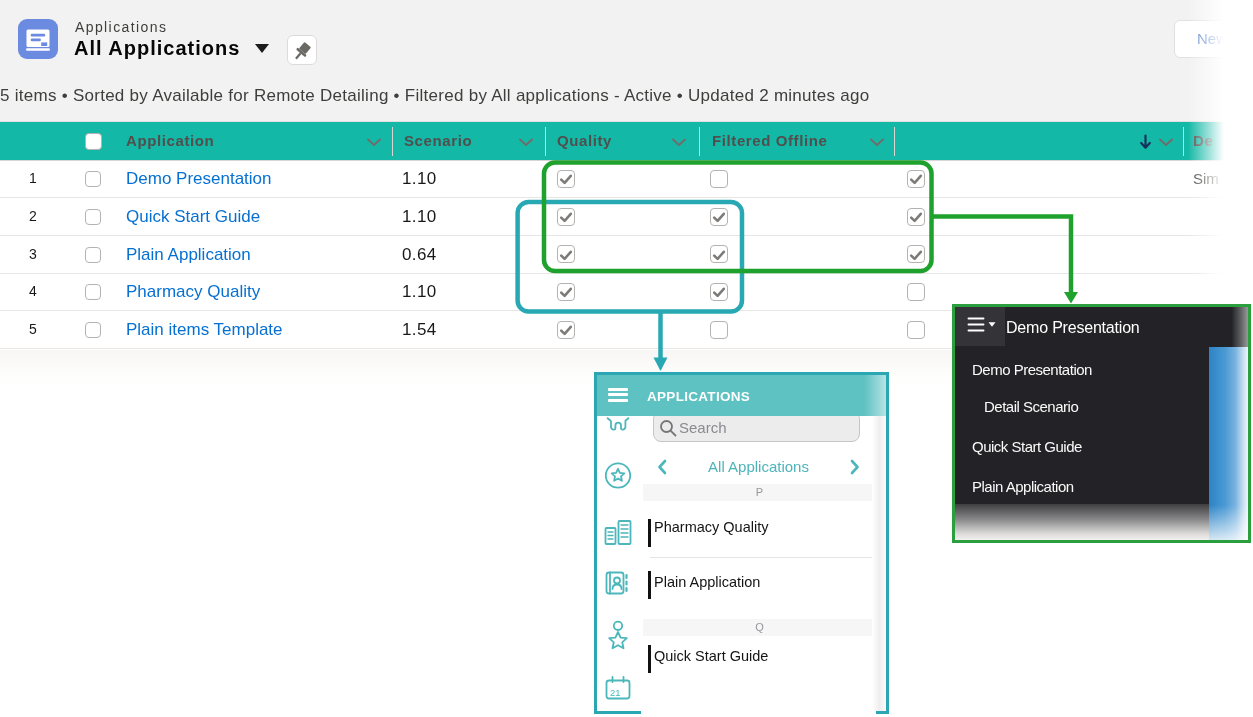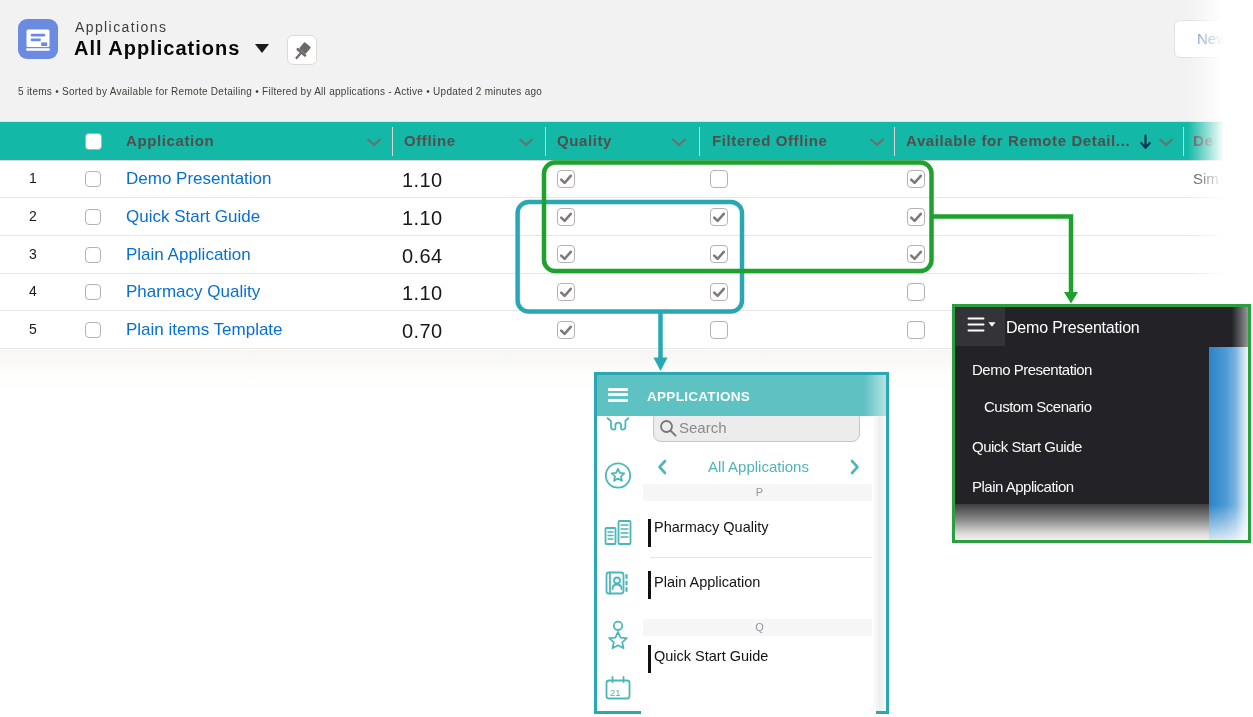--- a/index.html
+++ b/index.html
@@ -5,28 +5,28 @@
 *{margin:0;padding:0;box-sizing:border-box}
 html,body{width:1253px;height:717px;overflow:hidden;background:#fff;font-family:"Liberation Sans",sans-serif}
 .abs{position:absolute}
 #topbar{position:absolute;left:0;top:0;width:1253px;height:120.5px;background:#f3f2f2}
 #objicon{position:absolute;left:18px;top:19px;width:40px;height:40px;border-radius:9px;background:#6b8be0}
 #crumb{position:absolute;left:75px;top:18.5px;font-size:14px;letter-spacing:1.4px;color:#3e3e3c}
 #title{position:absolute;left:74px;top:37px;font-size:20px;font-weight:bold;letter-spacing:1.0px;color:#080707}
 #caret{position:absolute;left:254.5px;top:44px;width:0;height:0;border-left:7.4px solid transparent;border-right:7.4px solid transparent;border-top:9.7px solid #1b1b1b}
 #pinbtn{position:absolute;left:287px;top:34.5px;width:30px;height:30px;background:#fff;border:1px solid #dddbda;border-radius:6px}
 #newbtn{position:absolute;left:1174px;top:20px;width:95px;height:38px;background:#fff;border:1px solid #e2e1e0;border-radius:6px;color:#5b83c9;font-size:15px;line-height:36px;padding-left:22px}
-#status{position:absolute;left:18px;top:85.5px;font-size:10px;letter-spacing:0.27px;color:#3e3e3c}
+#status{position:absolute;left:0;top:85.5px;font-size:17px;letter-spacing:0.27px;color:#3e3e3c}
 #thead{position:absolute;left:0;top:120.5px;width:1253px;height:40px;background:#14b8a6;border-top:1px solid #e3e1e0;border-bottom:1px solid #d8d6d4}
 .hcell{position:absolute;top:0;height:38px;line-height:38px;font-size:15px;font-weight:bold;letter-spacing:0.6px;color:#514f4d;white-space:nowrap}
 .hsep{position:absolute;top:5px;height:29px;width:1px;background:#d8d6d4}
 .row{position:absolute;left:0;width:1253px;background:#fff;border-bottom:1px solid #e8e6e4}
 .rnum{position:absolute;left:18px;width:30px;text-align:center;font-size:14px;color:#181818}
 .link{position:absolute;left:126px;font-size:17px;color:#0670d2}
-.ver{position:absolute;left:402px;font-size:20px;letter-spacing:0.4px;color:#181818}
+.ver{position:absolute;left:402px;font-size:17px;letter-spacing:0.4px;color:#181818}
 .cb{position:absolute;background:#fff;border:1px solid #b5b3b1;border-radius:4px}
 .cb svg{position:absolute;left:0.5px;top:0.5px}
 #below{position:absolute;left:0;top:349.5px;width:1253px;height:40px;background:linear-gradient(#f7f6f5,#fdfdfc 60%,#fff)}
 #fade{position:absolute;left:1188px;top:0;width:65px;height:392px;background:linear-gradient(to right,rgba(255,255,255,0),#fff 55%,#fff)}
 #ann{position:absolute;left:0;top:0}
 #mob{position:absolute;left:594px;top:372px;width:294.5px;height:341.5px;border:3px solid #2aa7b2;background:#fff}
 #mhead{position:absolute;left:0;top:0;width:288.5px;height:41px;background:#5ec1c2;z-index:2}
 #mheadfade{position:absolute;left:267px;top:0;width:21.5px;height:41px;background:linear-gradient(to right,rgba(255,255,255,0),rgba(255,255,255,.55))}
 #mtitle{position:absolute;left:50px;top:13.5px;font-size:13.5px;font-weight:bold;color:#fff;letter-spacing:.3px}
 .mline{position:absolute;left:11px;width:20px;height:3px;background:#fff;border-radius:1px}
@@ -77,24 +77,23 @@
 <div id="newbtn">New</div>
 <div id="status">5 items • Sorted by Available for Remote Detailing • Filtered by All applications - Active • Updated 2 minutes ago</div>
 <div id="thead">
 <span class="hsep" style="left:392px"></span>
 <span class="hsep" style="left:545px"></span>
 <span class="hsep" style="left:699px"></span>
 <span class="hsep" style="left:894px"></span>
 <span class="hsep" style="left:1183px"></span>
 <span class="cb" style="left:84.5px;top:11px;width:17px;height:17px"></span>
 <span class="hcell" style="left:126px">Application</span>
-<span class="hcell" style="left:404px">Offline</span>
+<span class="hcell" style="left:404px">Scenario</span>
 <span class="hcell" style="left:557px">Quality</span>
 <span class="hcell" style="left:712px">Filtered Offline</span>
-<span class="hcell" style="left:906px">Available for Remote Detail...</span>
 <svg class="abs" style="left:367.0px;top:16.5px" width="14" height="9" viewBox="0 0 14 9">
       <path d="M1 1.5 L7.0 7 L13 1.5" stroke="#706e6b" stroke-width="2" fill="none" stroke-linecap="round" stroke-linejoin="round"></path>
     </svg>
 <svg class="abs" style="left:519.0px;top:16.5px" width="14" height="9" viewBox="0 0 14 9">
       <path d="M1 1.5 L7.0 7 L13 1.5" stroke="#706e6b" stroke-width="2" fill="none" stroke-linecap="round" stroke-linejoin="round"></path>
     </svg>
 <svg class="abs" style="left:672.0px;top:16.5px" width="14" height="9" viewBox="0 0 14 9">
       <path d="M1 1.5 L7.0 7 L13 1.5" stroke="#706e6b" stroke-width="2" fill="none" stroke-linecap="round" stroke-linejoin="round"></path>
     </svg>
 <svg class="abs" style="left:870.0px;top:16.5px" width="14" height="9" viewBox="0 0 14 9">
@@ -182,21 +181,21 @@
       <svg width="16" height="16" viewBox="0 0 15 15">
         <path d="M3 8 L6.2 11.2 L12 4.5" stroke="#7d7b79" stroke-width="2.4" fill="none" stroke-linecap="round" stroke-linejoin="round"></path>
       </svg>
     </span>
 <span class="cb" style="left:906.5px;top:9.350000000000001px;width:18px;height:18px"></span>
 </div>
 <div class="row" style="top:311.3px;height:37.7px">
 <span class="rnum" style="top:9.850000000000001px">5</span>
 <span class="cb" style="left:85px;top:10.850000000000001px;width:16px;height:16px"></span>
 <span class="link" style="top:8.850000000000001px">Plain items Template</span>
-<span class="ver" style="top:8.850000000000001px">0.70</span>
+<span class="ver" style="top:8.850000000000001px">1.54</span>
 <span class="cb" style="left:556.5px;top:9.350000000000001px;width:18px;height:18px">
       <svg width="16" height="16" viewBox="0 0 15 15">
         <path d="M3 8 L6.2 11.2 L12 4.5" stroke="#7d7b79" stroke-width="2.4" fill="none" stroke-linecap="round" stroke-linejoin="round"></path>
       </svg>
     </span>
 <span class="cb" style="left:709.5px;top:9.350000000000001px;width:18px;height:18px"></span>
 <span class="cb" style="left:906.5px;top:9.350000000000001px;width:18px;height:18px"></span>
 </div>
 <div id="below"></div>
 <div id="fade"></div>
@@ -281,16 +280,16 @@
 <g stroke="#fff" stroke-width="1.9" stroke-linecap="round">
 <line x1="1.5" y1="2.5" x2="16.5" y2="2.5"></line>
           <line x1="1.5" y1="8.5" x2="16.5" y2="8.5"></line>
           <line x1="1.5" y1="14.5" x2="16.5" y2="14.5"></line>
 </g>
 <polygon points="21.5,6.3 28.5,6.3 25,10.8" fill="#fff"></polygon>
       </svg>
 </div>
 <div id="dtitle">Demo Presentation</div>
 <span class="ditem" style="top:53.5px">Demo Presentation</span>
-<span class="ditem" style="left:29px;top:91px">Custom Scenario</span>
+<span class="ditem" style="left:29px;top:91px">Detail Scenario</span>
 <span class="ditem" style="top:130.5px">Quick Start Guide</span>
 <span class="ditem" style="top:170.5px">Plain Application</span>
 </div>
 
 </body></html>

